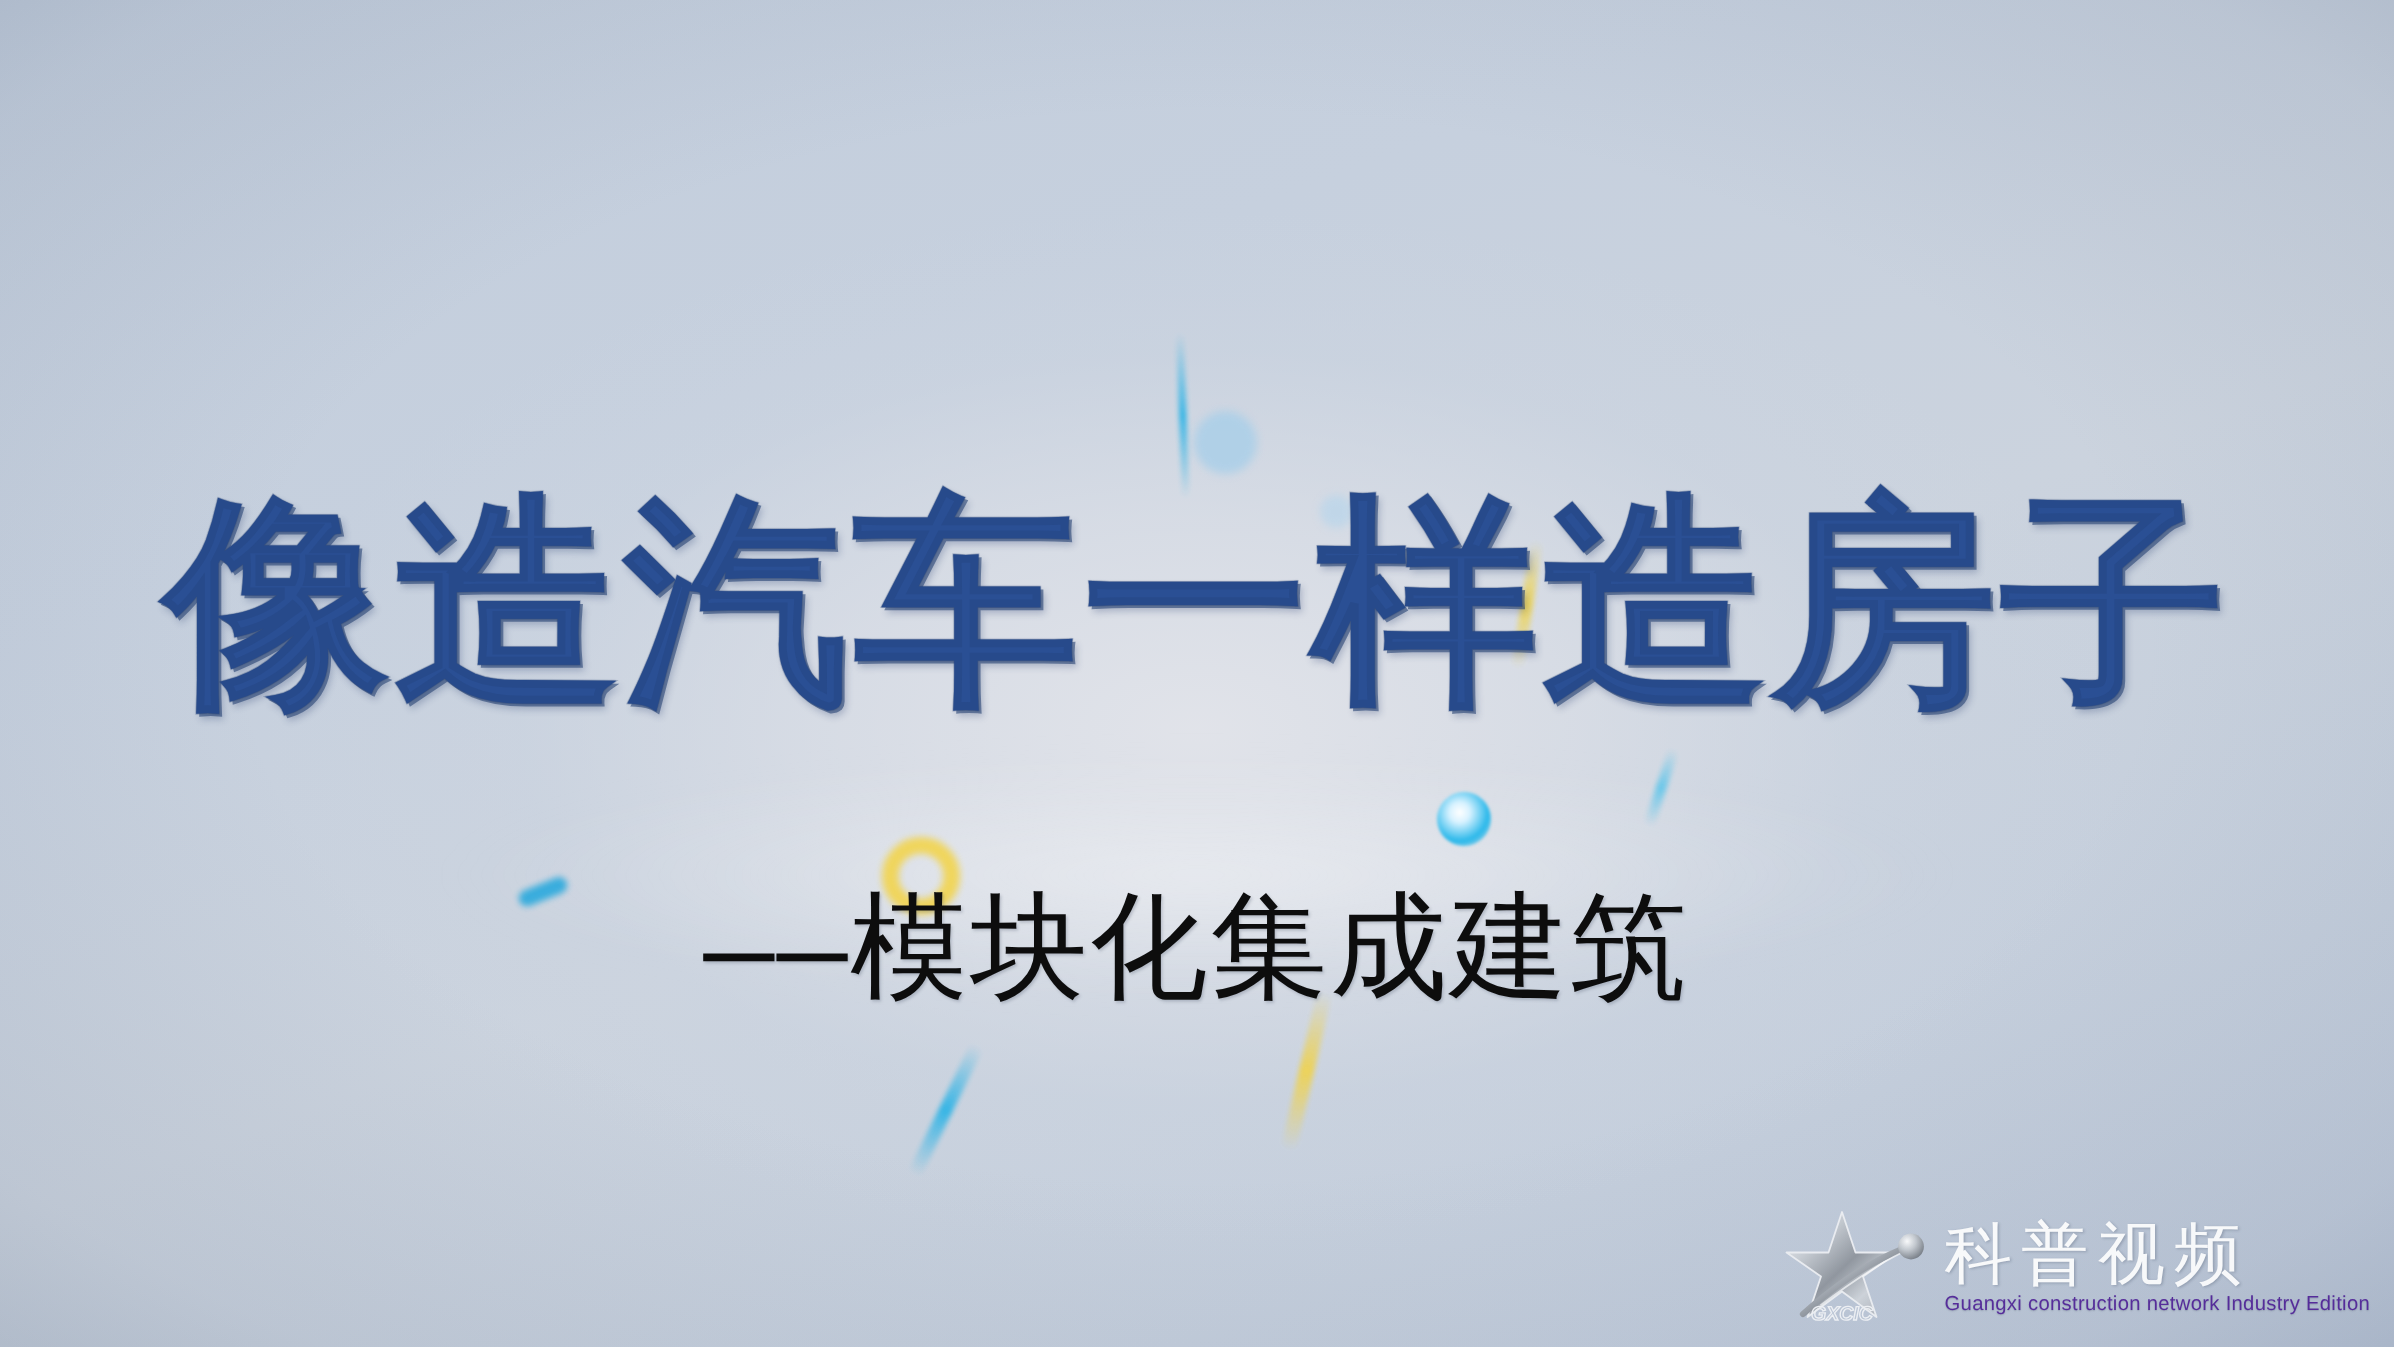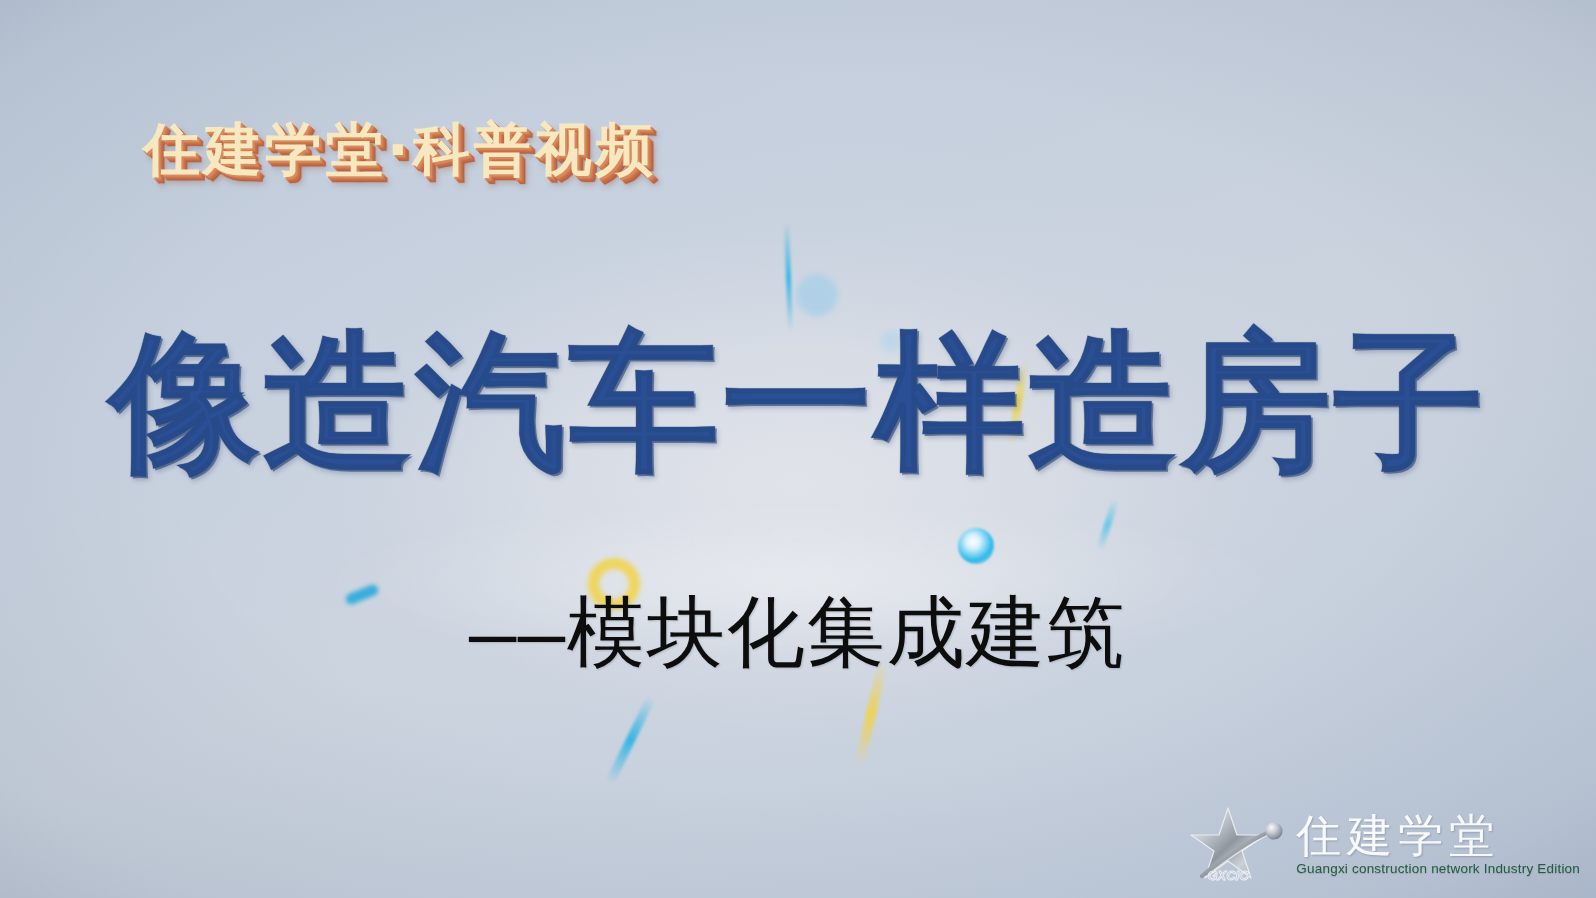--- a/index.html
+++ b/index.html
@@ -167,21 +167,21 @@
     font-weight: normal;
     letter-spacing: 6px;
     line-height: 1.05;
     color: #ffffff;
     text-shadow: 1px 1px 2px rgba(110,122,142,0.55);
   }
   #logo-en {
     font-family: "Liberation Sans", "DejaVu Sans", sans-serif;
     font-size: 13.5px;
     letter-spacing: 0.2px;
-    color: #14532d;
+    color: #4c1d95;
     margin-top: 1px;
     text-shadow: 0 1px 1px rgba(110,122,142,0.5);
   }
 </style>
 </head>
 <body>
 
 <div id="stage">
 
   <div class="bg-base"></div>
@@ -196,21 +196,20 @@
       <div class="deco deco-dash" style="left: 345px; top: 589px; width: 34px; height: 11px; background: rgb(42, 169, 221); transform: rotate(-22deg); opacity: 0.9;"></div>
       <div class="deco deco-line" style="left: 626px; top: 692px; width: 9px; height: 96px; background: linear-gradient(rgba(43, 179, 230, 0), rgb(43, 179, 230), rgba(43, 179, 230, 0)); transform: rotate(26deg); filter: blur(1.6px); opacity: 0.92;"></div>
       <div class="deco deco-line" style="left: 866px; top: 660px; width: 10px; height: 108px; background: linear-gradient(rgba(239, 210, 79, 0), rgb(239, 210, 79), rgba(239, 210, 79, 0)); transform: rotate(13deg); filter: blur(1.6px); opacity: 0.92;"></div>
       <div class="deco deco-line" style="left: 1014px; top: 360px; width: 8px; height: 86px; background: linear-gradient(rgba(238, 212, 85, 0), rgb(238, 212, 85), rgba(238, 212, 85, 0)); transform: rotate(9deg); filter: blur(1.6px); opacity: 0.92;"></div>
       <div class="deco deco-line" style="left: 1104px; top: 498px; width: 7px; height: 54px; background: linear-gradient(rgba(99, 198, 234, 0), rgb(99, 198, 234), rgba(99, 198, 234, 0)); transform: rotate(18deg); filter: blur(1.6px); opacity: 0.92;"></div>
       <div class="deco deco-dot-soft" style="left: 880px; top: 330px; width: 22px; height: 22px; background: rgb(188, 214, 234); opacity: 0.82;"></div>
     </div>
 
   <div class="bg-vignette"></div>
 
-  <div id="eyebrow">住建学堂·科普视频</div>
 
   <div id="main-title">像造汽车一样造房子</div>
 
   <div id="subtitle">——模块化集成建筑</div>
 
   <div id="logo">
     <div id="logo-mark">
       <svg width="102" height="80" viewBox="0 0 102 80" aria-hidden="true">
         <defs>
           <linearGradient id="silver" x1="0" y1="0" x2="1" y2="1">
@@ -231,18 +230,18 @@
 
         <path d="M18 72 C34 58 56 40 86 28" fill="none" stroke="url(#silver)" stroke-width="4.2" stroke-linecap="round"></path>
         <path d="M30 66 C46 54 64 41 84 31" fill="none" stroke="#ffffff" stroke-width="1.2" stroke-linecap="round" opacity="0.7"></path>
 
         <circle cx="90" cy="27" r="8.6" fill="url(#ball)"></circle>
 
         <text x="44" y="76" text-anchor="middle" font-family="Liberation Sans, sans-serif" font-size="13" font-style="italic" font-weight="bold" fill="none" stroke="#f2f4f7" stroke-width="0.9">GXCIC</text>
       </svg>
     </div>
     <div id="logo-text">
-      <div id="logo-cn">住建学堂</div>
+      <div id="logo-cn">科普视频</div>
       <div id="logo-en">Guangxi construction network Industry Edition</div>
     </div>
   </div>
 
 </div>
 
 </body></html>

